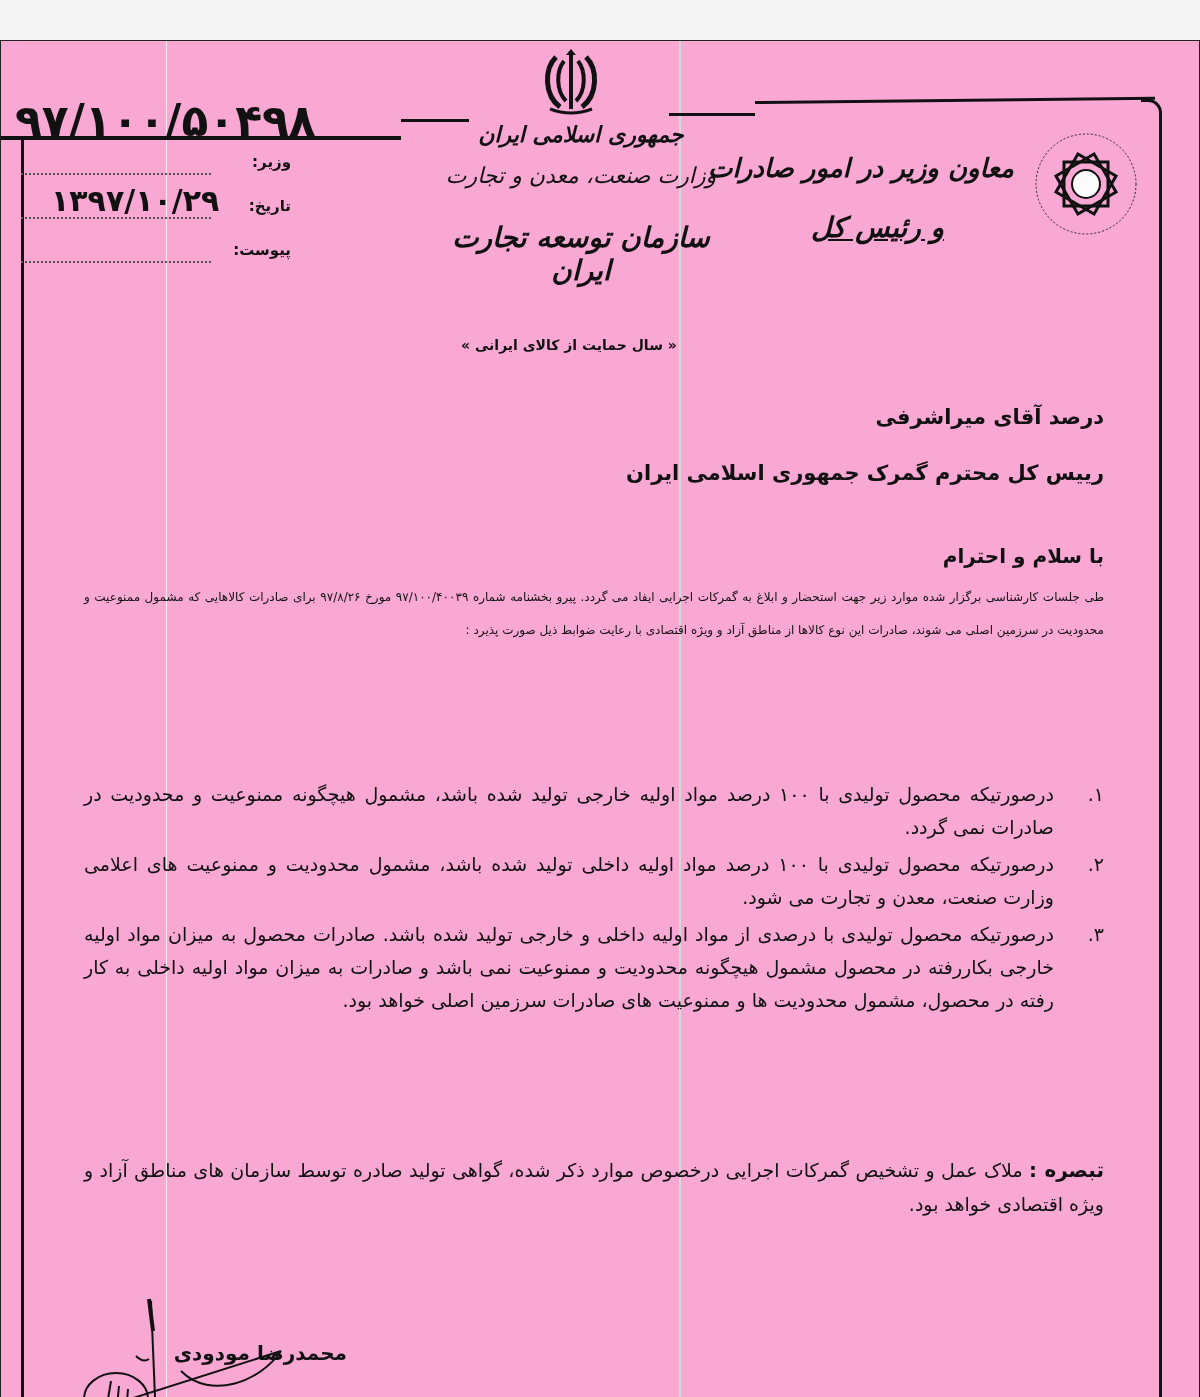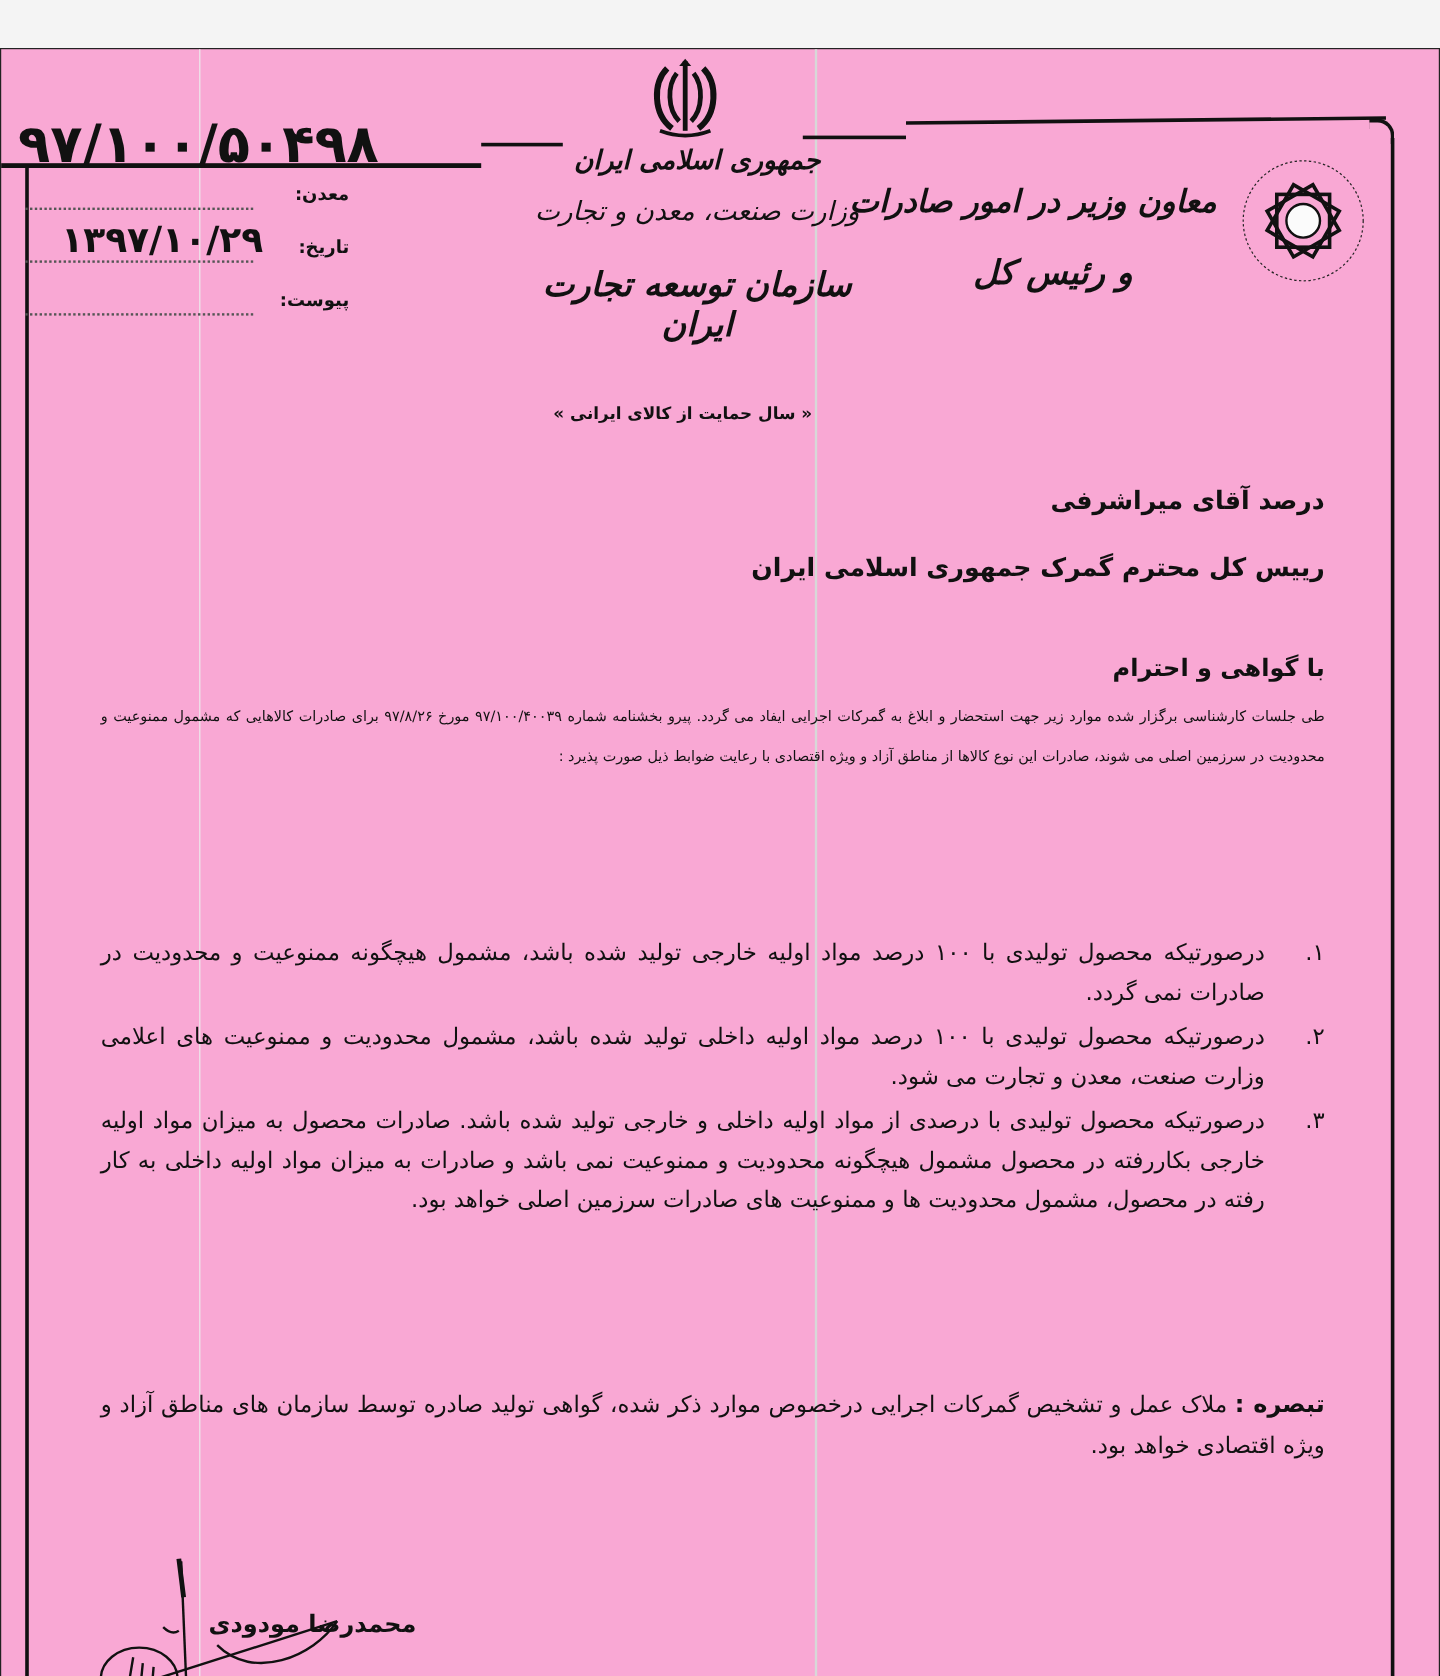--- a/index.html
+++ b/index.html
@@ -37,21 +37,21 @@
 
   
   .emblem { position:absolute; left:535px; top:6px; width:70px; height:70px; }
   .center-head { position:absolute; left:430px; width:300px; text-align:center; direction:rtl; font-family:"DejaVu Serif", serif; font-style:italic; }
   .ch1 { top:80px; font-size:22px; font-weight:bold; }
   .ch2 { top:122px; font-size:22px; }
   .ch3 { top:180px; font-size:28px; font-weight:bold; }
 
   
   .right-title { position:absolute; right:185px; top:112px; font-size:26px; font-weight:bold; direction:rtl; font-family:"DejaVu Serif", serif; font-style:italic; }
-  .right-sub { position:absolute; right:255px; top:170px; font-size:28px; font-weight:bold; direction:rtl; font-family:"DejaVu Serif", serif; font-style:italic; }
+  .right-sub { position:absolute; right:255px; top:170px; font-size:28px; font-weight:bold; direction:rtl; font-family:"DejaVu Serif", serif; font-style:italic;text-decoration:underline; }
   .logo { position:absolute; left:1030px; top:88px; width:110px; height:110px; }
 
   .slogan { position:absolute; left:460px; top:296px; font-size:14px; font-weight:bold; direction:rtl; }
 
   .body-block { position:absolute; right:95px; direction:rtl; text-align:right; }
   .salutation { font-size:21px; font-weight:bold; }
   .sal1 { top:364px; }
   .sal2 { top:420px; }
   .sal3 { top:503px; font-size:20px; }
 
@@ -79,21 +79,21 @@
   <div class="frame-top-mid"></div>
   <div class="frame-top-mid2"></div>
   <div class="frame-top-right"></div>
   <div class="frame-corner"></div>
   <div class="frame-right"></div>
   <div class="frame-bottom"></div>
 
   <div class="letter-number">۹۷/۱۰۰/۵۰۴۹۸</div>
 
   <div class="meta-row" style="top:112px;">
-    <span class="meta-label">معدن:</span>
+    <span class="meta-label">وزیر:</span>
     <span class="meta-dots"></span>
   </div>
   <div class="meta-row" style="top:156px;">
     <span class="meta-label">تاریخ:</span>
     <span class="meta-dots"></span>
     <span class="meta-value">۱۳۹۷/۱۰/۲۹</span>
   </div>
   <div class="meta-row" style="top:200px;">
     <span class="meta-label">پیوست:</span>
     <span class="meta-dots"></span>
@@ -124,21 +124,21 @@
       <rect x="33" y="33" width="44" height="44" transform="rotate(30 55 55)"></rect>
       <rect x="33" y="33" width="44" height="44" transform="rotate(60 55 55)"></rect>
     </g>
     <circle cx="55" cy="55" r="14" fill="#fbfbfb" stroke="#111" stroke-width="2"></circle>
   </svg>
 
   <div class="slogan">« سال حمایت از کالای ایرانی »</div>
 
   <div class="body-block salutation sal1">درصد آقای میراشرفی</div>
   <div class="body-block salutation sal2">رییس کل محترم گمرک جمهوری اسلامی ایران</div>
-  <div class="body-block salutation sal3">با گواهی و احترام</div>
+  <div class="body-block salutation sal3">با سلام و احترام</div>
 
   <div class="para p1">طی جلسات کارشناسی برگزار شده موارد زیر جهت استحضار و ابلاغ به گمرکات اجرایی ایفاد می گردد. پیرو بخشنامه شماره ۹۷/۱۰۰/۴۰۰۳۹ مورخ ۹۷/۸/۲۶ برای صادرات کالاهایی که مشمول ممنوعیت و محدودیت در سرزمین اصلی می شوند، صادرات این نوع کالاها از مناطق آزاد و ویژه اقتصادی با رعایت ضوابط ذیل صورت پذیرد :</div>
 
   <div class="list" style="top:737px;">
     <div class="list-item">
       <span class="list-num">۱.</span>
       <span>درصورتیکه محصول تولیدی با ۱۰۰ درصد مواد اولیه خارجی تولید شده باشد، مشمول هیچگونه ممنوعیت و محدودیت در صادرات نمی گردد.</span>
     </div>
     <div class="list-item">
       <span class="list-num">۲.</span>

